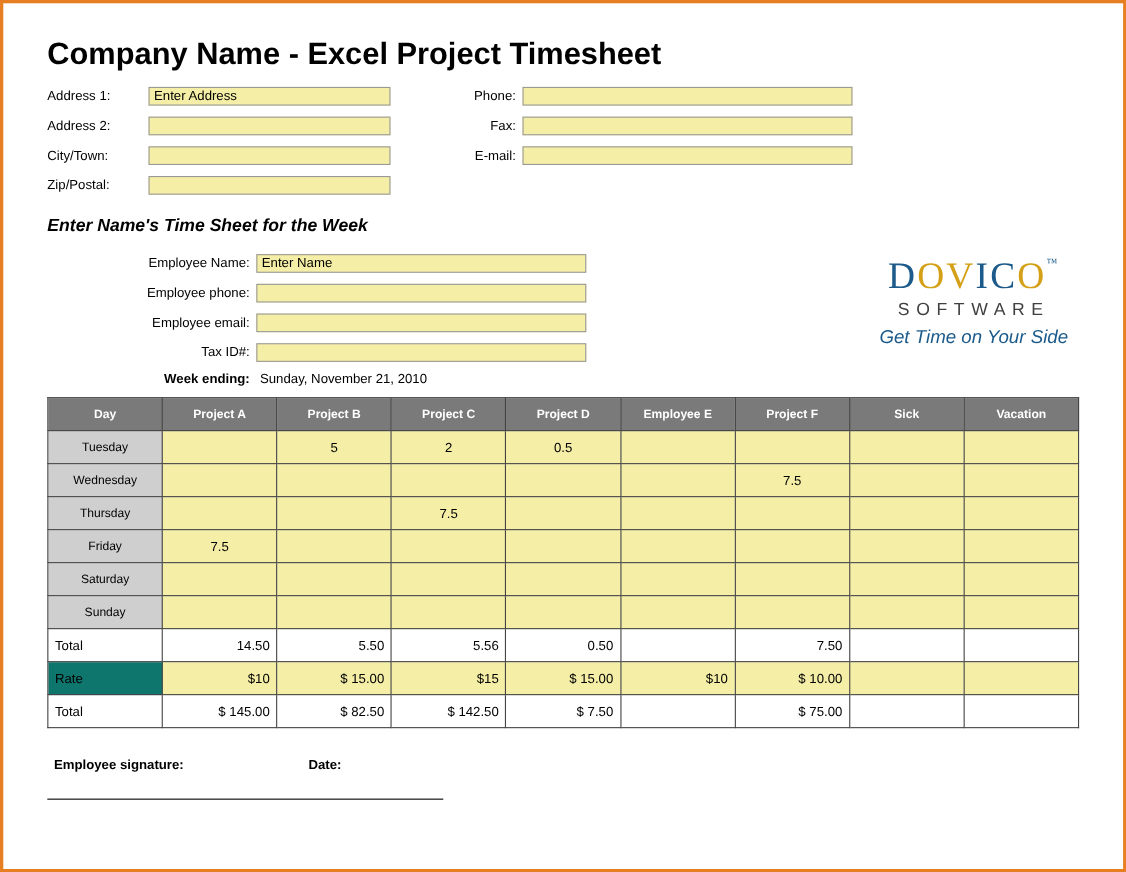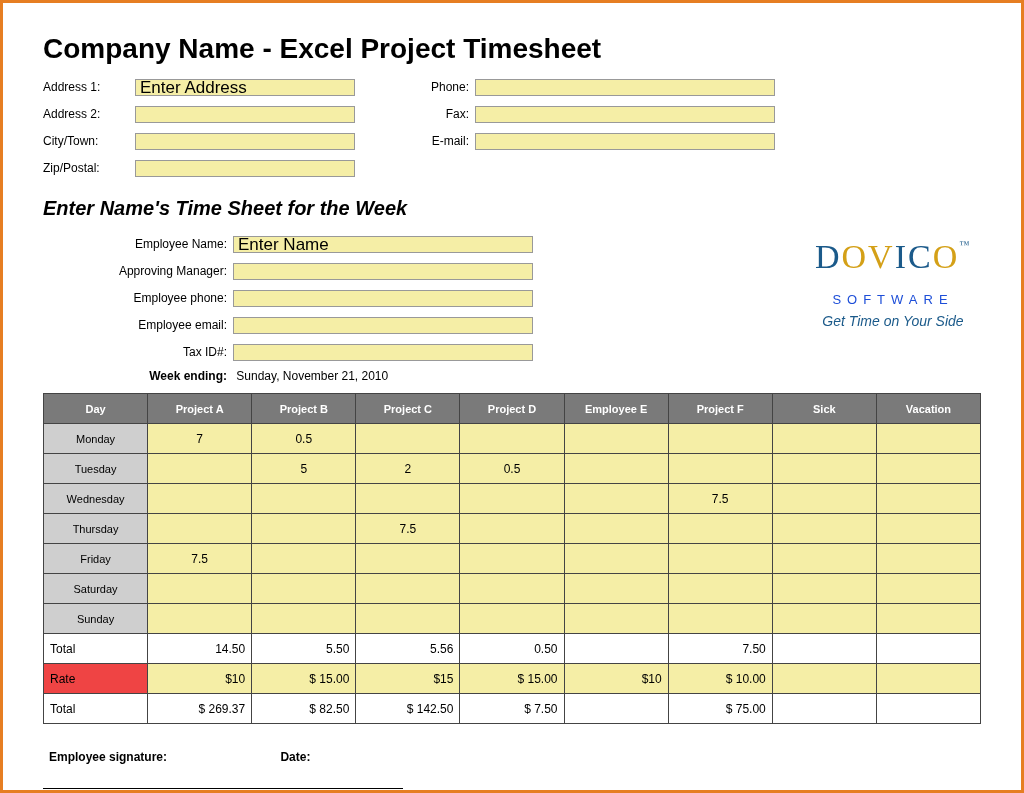--- a/index.html
+++ b/index.html
@@ -32,26 +32,26 @@
     font-size: 12px;
     padding-right: 6px;
     line-height: 17px;
   }
   .field-label.right { text-align: right; width: 60px; }
   .field-input {
     flex: 1;
     min-width: 220px;
     background: #f5eea6;
     border: 1px solid #999;
-    font-size: 17px;
+    font-size: 12px;
     padding: 0 4px;
     line-height: 15px;
   }
   .subtitle {
-    font-size: 20px;
+    font-size: 16px;
     font-weight: bold;
     font-style: italic;
     margin: 10px 0 16px 0;
   }
   .emp-section {
     display: flex;
     justify-content: space-between;
     align-items: flex-start;
     margin-bottom: 8px;
   }
@@ -61,22 +61,22 @@
   .logo-block { text-align: center; padding-right: 10px; padding-top: 4px; }
   .logo-text {
     font-family: "Times New Roman", serif;
     font-size: 34px;
     color: #1b5a8a;
     letter-spacing: 2px;
     line-height: 1;
   }
   .logo-text .ov { color: #d4a017; }
   .logo-tm { font-size: 10px; vertical-align: top; color: #1b5a8a; }
-  .logo-sub { font-size: 13px; letter-spacing: 6px; color: #1d4ed8; margin-top: 18px; }
-  .logo-tag { font-size: 14px; color: #1b5a8a; font-style: italic; margin-top: 6px; }
+  .logo-sub { font-size: 16px; letter-spacing: 6px; color: #404040; margin-top: 4px; }
+  .logo-tag { font-size: 17px; color: #1b5a8a; font-style: italic; margin-top: 6px; }
   .week-ending-row { margin: 6px 0 10px 50px; }
   .week-ending-row .lbl { font-weight: bold; display: inline-block; width: 140px; text-align: right; padding-right: 6px; }
 
   table.timesheet {
     width: 100%;
     border-collapse: collapse;
     font-size: 12px;
   }
   table.timesheet th, table.timesheet td {
     border: 1px solid #444;
@@ -146,24 +146,20 @@
 
 <div class="subtitle">Enter Name's Time Sheet for the Week</div>
 
 <div class="emp-section">
   <div class="field-col emp-fields">
     <div class="field-row">
       <div class="field-label">Employee Name:</div>
       <div class="field-input">Enter Name</div>
     </div>
     <div class="field-row">
-      <div class="field-label">Approving Manager:</div>
-      <div class="field-input"></div>
-    </div>
-    <div class="field-row">
       <div class="field-label">Employee phone:</div>
       <div class="field-input"></div>
     </div>
     <div class="field-row">
       <div class="field-label">Employee email:</div>
       <div class="field-input"></div>
     </div>
     <div class="field-row">
       <div class="field-label">Tax ID#:</div>
       <div class="field-input"></div>
@@ -190,31 +186,20 @@
         <th class="col-proj">Project C</th>
         <th class="col-proj">Project D</th>
         <th class="col-proj">Employee E</th>
         <th class="col-proj">Project F</th>
         <th class="col-proj">Sick</th>
         <th class="col-proj">Vacation</th>
       </tr>
   </thead>
   <tbody id="table-body">
       <tr>
-        <td class="day-cell">Monday</td>
-        <td class="data-cell">7</td>
-        <td class="data-cell">0.5</td>
-        <td class="data-cell"></td>
-        <td class="data-cell"></td>
-        <td class="data-cell"></td>
-        <td class="data-cell"></td>
-        <td class="data-cell"></td>
-        <td class="data-cell"></td>
-      </tr>
-      <tr>
         <td class="day-cell">Tuesday</td>
         <td class="data-cell"></td>
         <td class="data-cell">5</td>
         <td class="data-cell">2</td>
         <td class="data-cell">0.5</td>
         <td class="data-cell"></td>
         <td class="data-cell"></td>
         <td class="data-cell"></td>
         <td class="data-cell"></td>
       </tr>
@@ -278,33 +263,33 @@
         <td class="readonly-cell amount-cell">14.50</td>
         <td class="readonly-cell amount-cell">5.50</td>
         <td class="readonly-cell amount-cell">5.56</td>
         <td class="readonly-cell amount-cell">0.50</td>
         <td class="readonly-cell amount-cell"></td>
         <td class="readonly-cell amount-cell">7.50</td>
         <td class="readonly-cell amount-cell"></td>
         <td class="readonly-cell amount-cell"></td>
       </tr>
       <tr class="rate-row">
-        <td class="summary-label" style="background: #ef4444;">Rate</td>
+        <td class="summary-label" style="background: #0f766e;">Rate</td>
         <td class="data-cell amount-cell">$10</td>
         <td class="data-cell amount-cell">$        15.00</td>
         <td class="data-cell amount-cell">$15</td>
         <td class="data-cell amount-cell">$        15.00</td>
         <td class="data-cell amount-cell">$10</td>
         <td class="data-cell amount-cell">$        10.00</td>
         <td class="data-cell"></td>
         <td class="data-cell"></td>
       </tr>
       <tr>
         <td class="summary-label">Total</td>
-        <td class="readonly-cell amount-cell">$       269.37</td>
+        <td class="readonly-cell amount-cell">$       145.00</td>
         <td class="readonly-cell amount-cell">$         82.50</td>
         <td class="readonly-cell amount-cell">$       142.50</td>
         <td class="readonly-cell amount-cell">$           7.50</td>
         <td class="readonly-cell amount-cell"></td>
         <td class="readonly-cell amount-cell">$         75.00</td>
         <td class="readonly-cell amount-cell"></td>
         <td class="readonly-cell amount-cell"></td>
       </tr>
     </tbody>
 </table>

